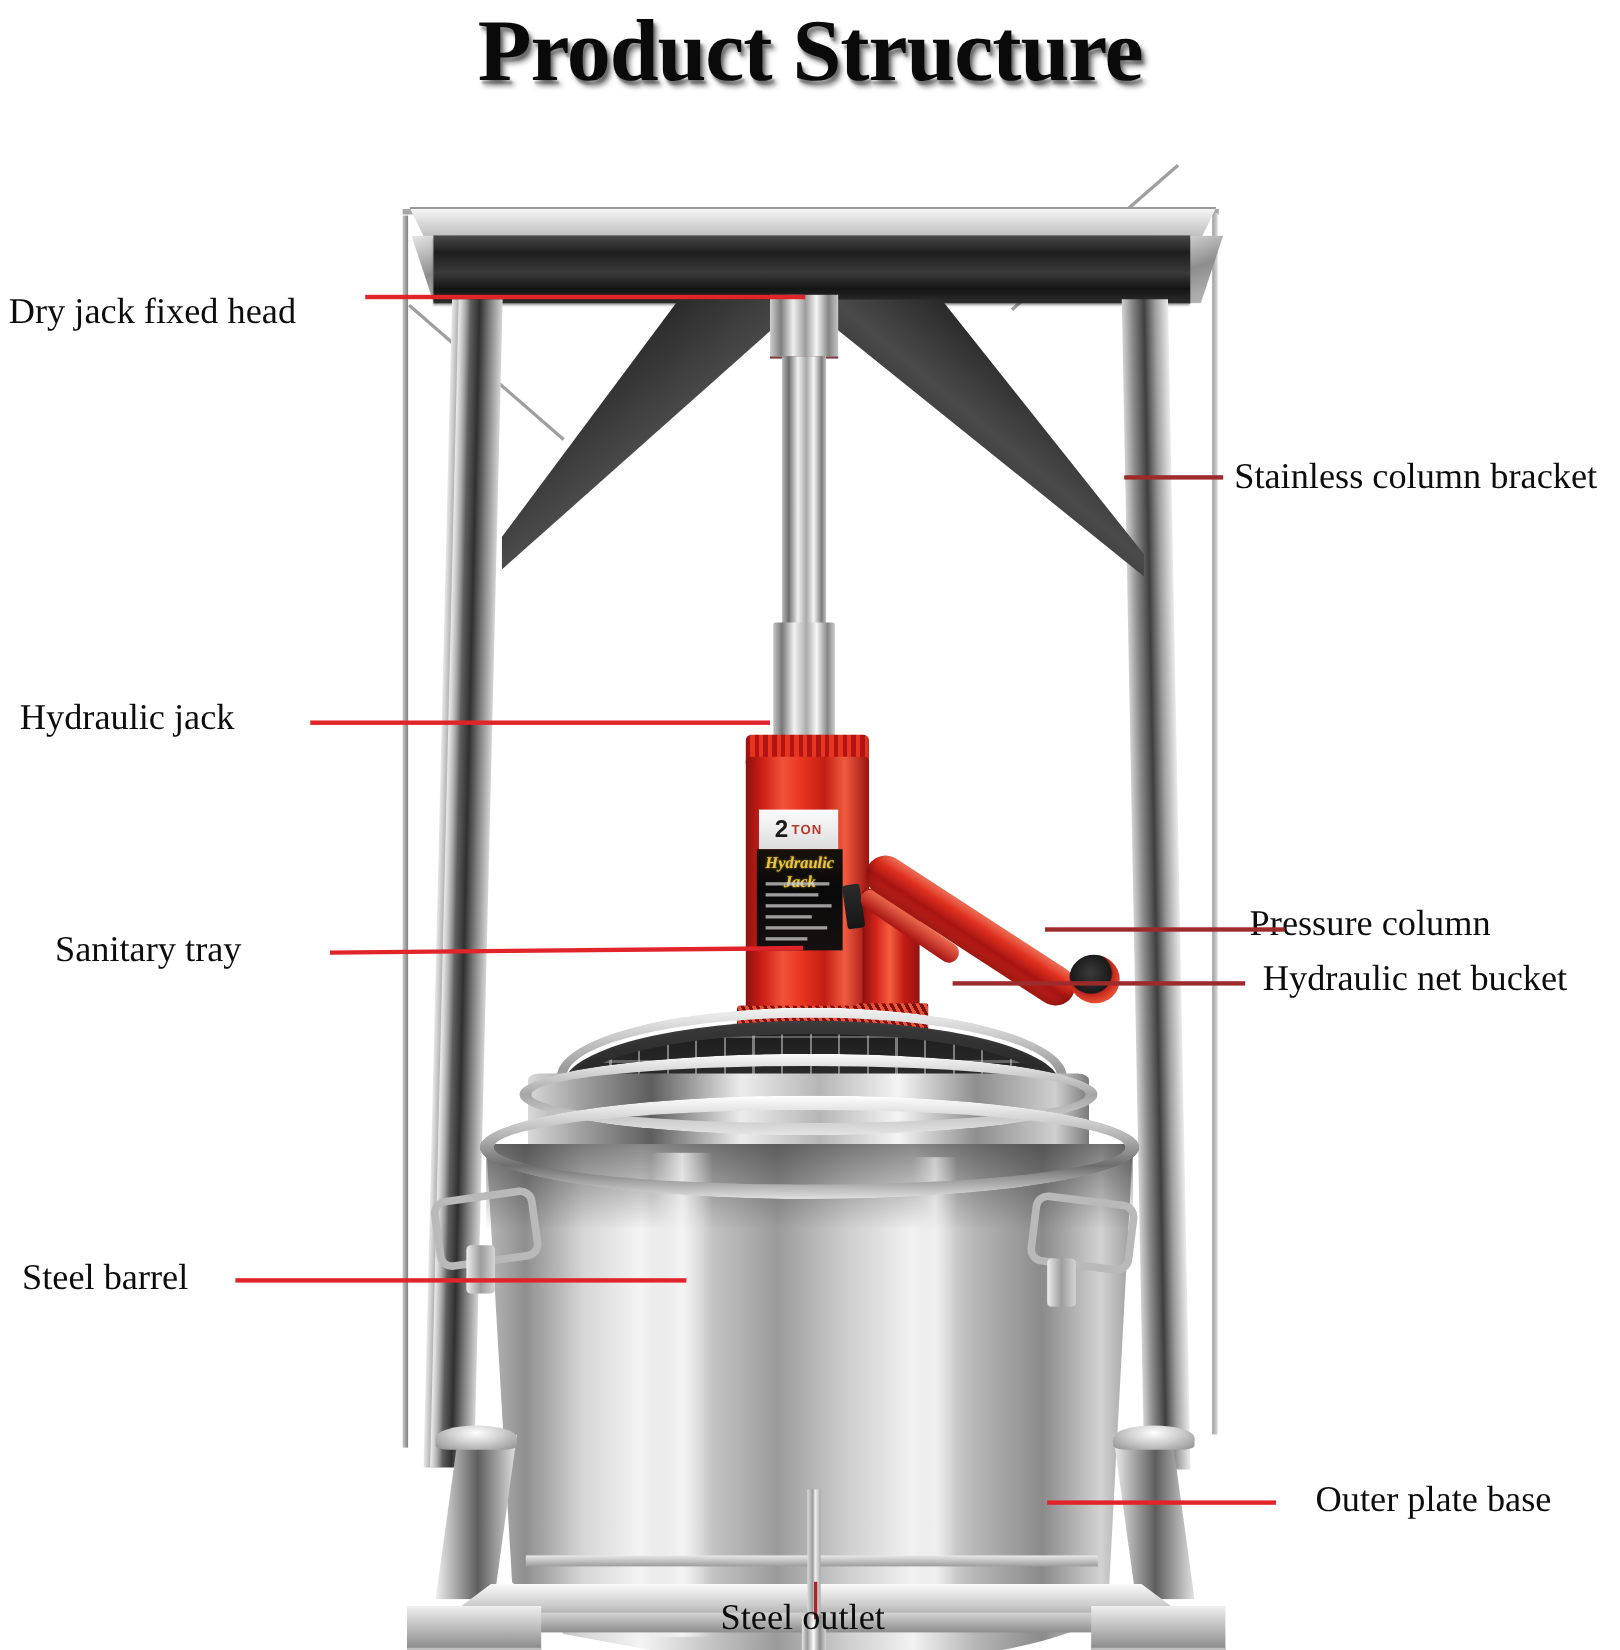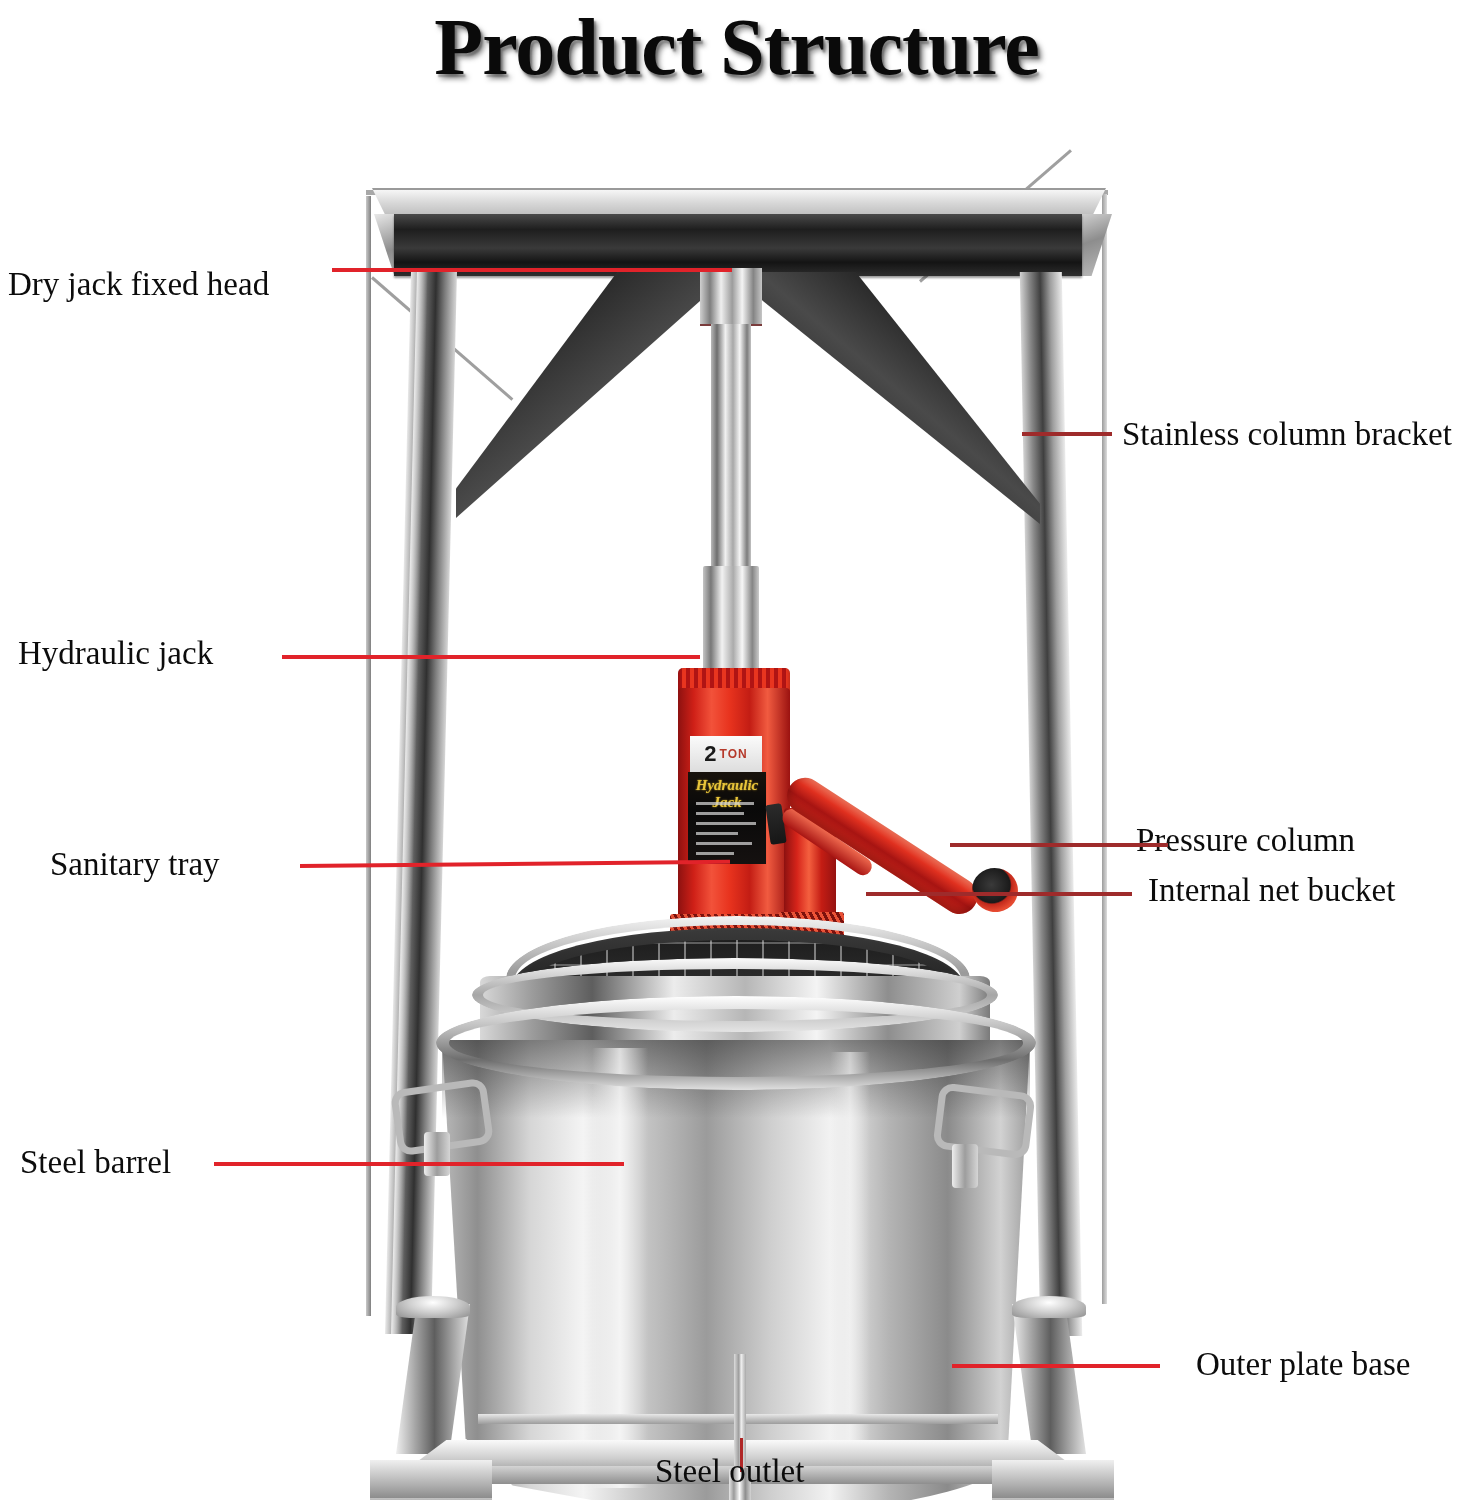--- a/index.html
+++ b/index.html
@@ -444,21 +444,21 @@
 
   <div class="lbl" style="left:18px; top:637px;">Hydraulic jack</div>
   <div class="leader" style="left:282px; top:655px; width:418px;"></div>
 
   <div class="lbl" style="left:50px; top:848px;">Sanitary tray</div>
   <div class="leader" style="left:300px; top:864px; width:430px; transform:rotate(-0.55deg); transform-origin:left center;"></div>
 
   <div class="lbl" style="left:1136px; top:824px;">Pressure column</div>
   <div class="leader dark" style="left:950px; top:843px; width:218px;"></div>
 
-  <div class="lbl" style="left:1148px; top:874px;">Internal net bucket</div>
+  <div class="lbl" style="left:1148px; top:874px;">Hydraulic net bucket</div>
   <div class="leader dark" style="left:866px; top:892px; width:266px;"></div>
 
   <div class="lbl" style="left:20px; top:1146px;">Steel barrel</div>
   <div class="leader" style="left:214px; top:1162px; width:410px;"></div>
 
   <div class="lbl" style="left:1196px; top:1348px;">Outer plate base</div>
   <div class="leader" style="left:952px; top:1364px; width:208px;"></div>
 
   <div class="leader vert" style="left:740px; top:1438px; height:34px;"></div>
   <div class="lbl" style="left:655px; top:1455px;">Steel outlet</div>

